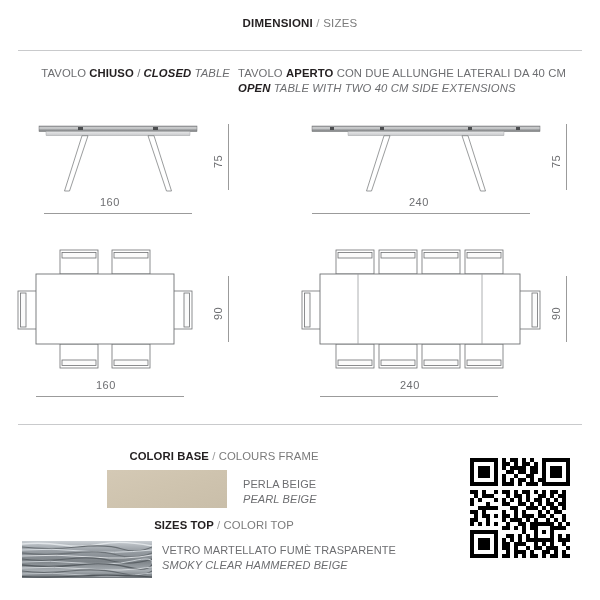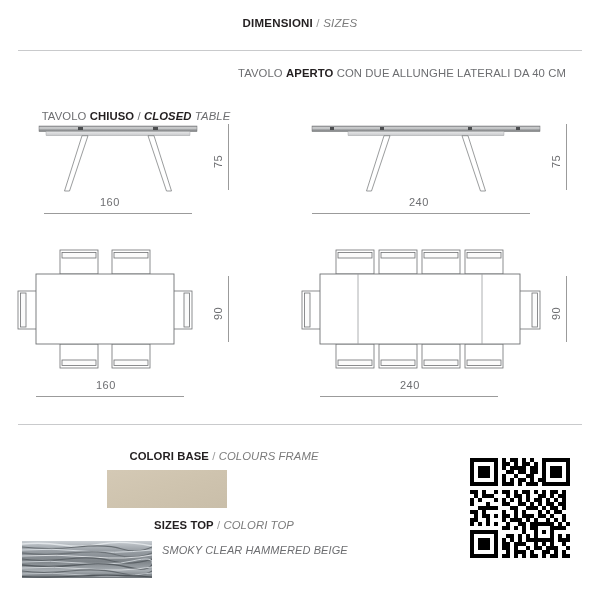--- a/index.html
+++ b/index.html
@@ -13,35 +13,35 @@
   }
   #sheet { position: relative; width: 600px; height: 600px; }
 
   
   .title-row {
     position: absolute; top: 17px; left: 0; width: 600px;
     text-align: center; font-size: 11.5px; letter-spacing: .2px;
   }
   .t-bold { font-weight: bold; color: #231f20; }
   .t-sep  { color: #9a9a9a; font-weight: 400; }
-  .t-ital { font-style: italic; color: #7b7b7b; }
+  .t-ital { color: #7b7b7b; }
 
   .rule {
     position: absolute; height: 0;
     border-top: 1.6px solid #c9cacc;
   }
   #rule-top    { top: 50px;  left: 18px; width: 564px; }
   #rule-bottom { top: 424px; left: 18px; width: 564px; }
 
   
   .col-head {
     position: absolute; font-size: 11.3px; color: #6d6e71;
     letter-spacing: .1px; line-height: 15px;
   }
-  #head-closed { top: 66px; left: 30px; width: 212px; text-align: center; margin-top: 43px; }
+  #head-closed { top: 66px; left: 18px; width: 212px; text-align: right; }
   #head-open   { top: 66px; left: 238px; width: 360px; }
   .cap-b  { font-weight: bold; color: #231f20; }
   .cap-bi { font-weight: bold; font-style: italic; color: #231f20; }
   .cap-i  { font-style: italic; color: #6d6e71; }
 
   
   .draw { position: absolute; }
   .dimline { position: absolute; background: #9b9b9b; }
   .dimtext {
     position: absolute; font-size: 11px; color: #6d6e71;
@@ -93,20 +93,21 @@
   </div>
 
   <div class="rule" id="rule-top"></div>
 
   <div class="col-head" id="head-closed">
     <span>TAVOLO </span><span class="cap-b">CHIUSO</span><span> / </span><span class="cap-bi">CLOSED</span><span class="cap-i"> TABLE</span>
   </div>
 
   <div class="col-head" id="head-open">
     <div><span>TAVOLO </span><span class="cap-b">APERTO</span><span> CON DUE ALLUNGHE LATERALI DA 40 CM</span></div>
+    <div><span class="cap-bi">OPEN</span><span class="cap-i"> TABLE  WITH TWO 40 CM SIDE EXTENSIONS</span></div>
   </div>
 
   <svg class="draw" style="left:18px; top:118px;" width="200" height="80" viewBox="0 0 200 80">
     <defs>
       <linearGradient id="topbar1" x1="0" y1="0" x2="0" y2="1">
         <stop offset="0%" stop-color="#8d8f92"></stop>
         <stop offset="35%" stop-color="#d8d9da"></stop>
         <stop offset="60%" stop-color="#a8aaac"></stop>
         <stop offset="100%" stop-color="#77797c"></stop>
       </linearGradient>
@@ -228,20 +229,24 @@
   <div class="dimline" style="left:320px; top:396px; width:178px; height:1px;"></div>
   <div class="dimtext" style="left:400px; top:379px;">240</div>
 
   <div class="rule" id="rule-bottom"></div>
 
   <div class="sec-head" id="head-base">
     <span class="cap-b">COLORI BASE</span><span class="t-sep"> / </span><span class="t-ital">COLOURS FRAME</span>
   </div>
 
   <div class="swatch-beige"></div>
+  <div class="sw-label" id="label-beige">
+    <div>PERLA BEIGE</div>
+    <div class="sw-it">PEARL BEIGE</div>
+  </div>
 
   <div class="sec-head" id="head-top">
     <span class="cap-b">SIZES TOP</span><span class="t-sep"> / </span><span class="t-ital">COLORI TOP</span>
   </div>
 
   <div class="swatch-glass">
     <svg width="130" height="37" viewBox="0 0 130 37" preserveAspectRatio="none">
       <defs>
         <linearGradient id="gbase" x1="0" y1="0" x2="0" y2="1">
           <stop offset="0%" stop-color="#c9ced3"></stop>
@@ -263,20 +268,21 @@
         <path d="M0 24 Q25 27 55 24 T105 26 T130 24" stroke="#4f555a" stroke-width="1.3"></path>
         <path d="M0 27 Q32 25 66 28 T130 26" stroke="#e3e7ea" stroke-width="0.9"></path>
         <path d="M0 30 Q20 33 48 30 T98 32 T130 30" stroke="#5a6065" stroke-width="1.1"></path>
         <path d="M0 33 Q30 31 62 34 T130 32" stroke="#c7ccd1" stroke-width="1"></path>
         <path d="M0 35.5 Q26 37 58 35 T130 36" stroke="#474d52" stroke-width="1.2"></path>
       </g>
     </svg>
   </div>
 
   <div class="sw-label" id="label-glass">
+    <div>VETRO MARTELLATO FUMÈ TRASPARENTE</div>
     <div class="sw-it">SMOKY CLEAR HAMMERED BEIGE</div>
   </div>
 
   <div id="qr">
     <svg width="100" height="100" viewBox="0 0 25 25" shape-rendering="crispEdges">
       <rect width="25" height="25" fill="#ffffff"></rect>
       <g fill="#000000">
 
         <rect x="0" y="0" width="7" height="1"></rect>
           <rect x="0" y="6" width="7" height="1"></rect>

